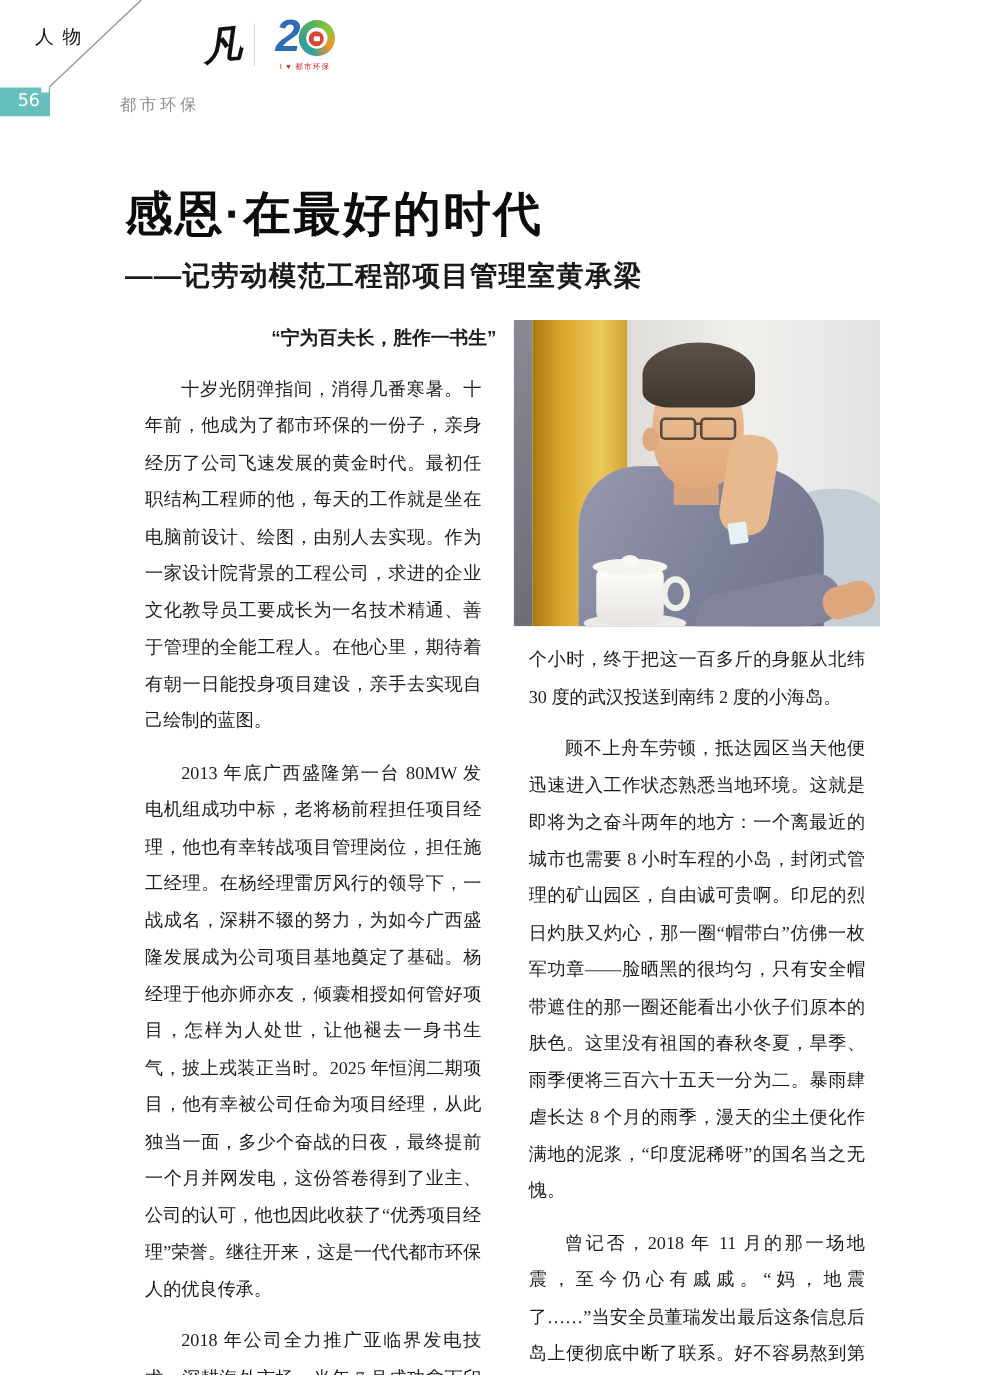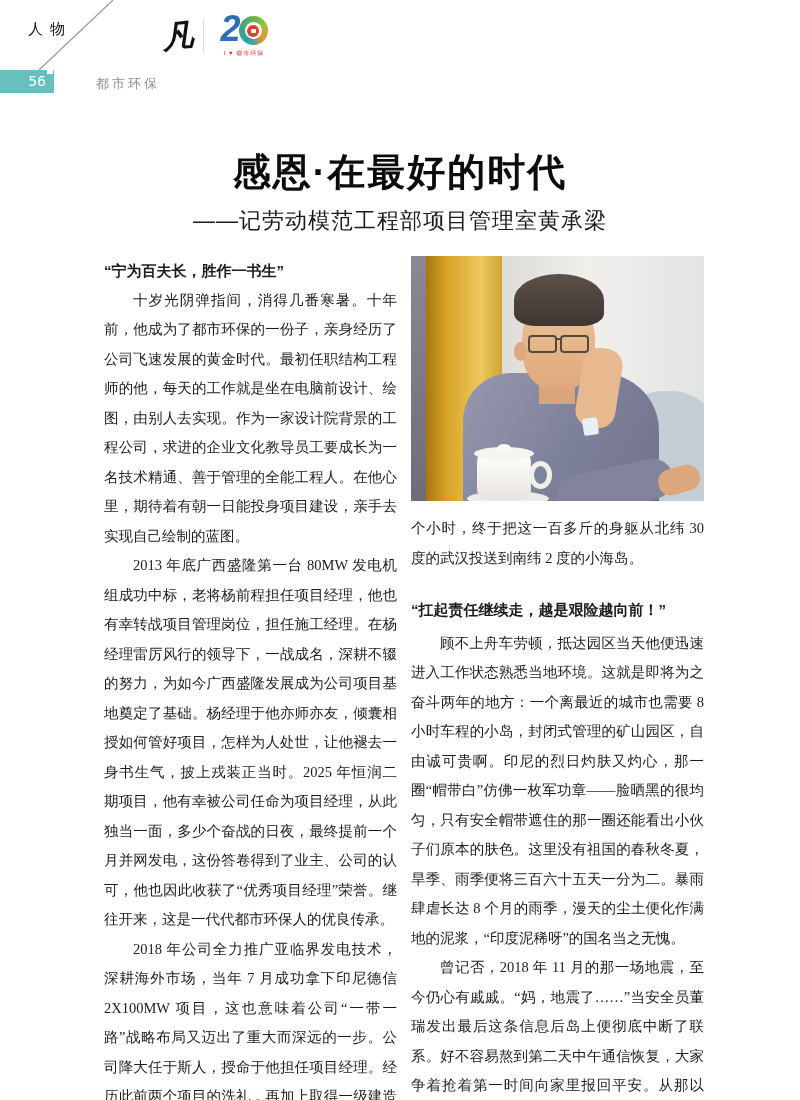--- a/index.html
+++ b/index.html
@@ -19,38 +19,38 @@
   .logo20-row{display:flex;align-items:flex-start;justify-content:center;}
   .logo-two{font-family:"Liberation Sans",sans-serif;font-weight:900;font-style:italic;
         font-size:36px;line-height:34px;color:#2e6cb5;}
   .logo-zero{position:relative;width:29px;height:29px;border-radius:50%;margin:4px 0 0 -2px;
         background:conic-gradient(from 200deg,#2ea3a8,#3f9e8d,#58b157,#8cc63f,#f0902c,#2ea3a8);}
   .logo-zero-hole{position:absolute;left:6px;top:6px;width:17px;height:17px;border-radius:50%;background:#fff;}
   .logo-zero-core{position:absolute;left:8.5px;top:8.5px;width:12px;height:12px;border-radius:50%;background:#d64531;}
   .logo-zero-core::after{content:"";position:absolute;left:3.5px;top:4px;width:5px;height:4px;background:#fff;border-radius:1px;}
   .logo-tagline{margin-top:3px;font-family:"Liberation Sans",sans-serif;font-size:6px;
         color:#cf2b24;letter-spacing:1px;white-space:nowrap;}
-  .page-badge{position:absolute;left:0;top:70px;width:54px;height:23px;background:#68c0be;
+  .page-badge{position:absolute;left:0;top:70px;width:40px;height:23px;background:#68c0be;
         color:#fff;font-family:"DejaVu Sans",sans-serif;font-size:14px;line-height:23px;
         text-align:right;padding-right:8px;box-sizing:border-box;}
   .badge-corner{position:absolute;right:1px;top:-2px;width:6px;height:6px;background:#fff;}
 
   
-  .title-block{position:absolute;top:150px;left:100px;width:600px;text-align:center;
+  .title-block{position:absolute;top:150px;left:100px;width:600px;
         font-family:"Liberation Sans",sans-serif;}
   .main-title{font-size:38px;font-weight:900;letter-spacing:2px;color:#0c0c0c;line-height:44px;}
-  .sub-title{margin-top:12px;font-size:22px;font-weight:400;letter-spacing:1px;color:#1a1a1a;}
+  .sub-title{margin-top:12px;font-size:22px;font-weight:700;letter-spacing:1px;color:#1a1a1a;}
 
   
   .columns{position:absolute;top:256px;left:104px;width:600px;display:flex;gap:14px;}
   .col{width:293px;font-size:14.5px;line-height:29.5px;text-align:justify;}
-  .col p{margin:0;}
+  .col p{margin:12px;}
   .col p.indent{text-indent:2em;}
   .col-heading{font-family:"Liberation Sans",sans-serif;font-weight:bold;font-size:15px;
-        text-align:left;line-height:29.5px;}
+        text-align:right;line-height:29.5px;}
   .h2-space{margin-top:22px;margin-bottom:4px;}
 
   
   .photo{position:relative;width:293px;height:245px;margin-bottom:13px;overflow:hidden;background:#e9e8e5;}
   .photo div{position:absolute;}
   .ph-curtain-dark{left:0;top:0;width:15px;height:100%;background:linear-gradient(180deg,#8b8894,#6f6c79);}
   .ph-curtain-yellow{left:15px;top:0;width:76px;height:100%;
         background:linear-gradient(90deg,#a8780e,#d9a52b 30%,#ecc95d 72%,#cfa335);}
   .ph-wall{left:91px;top:0;right:0;height:100%;background:linear-gradient(90deg,#dedcd8,#f0efec 45%,#e2e4e4);}
   .ph-chair{right:-25px;bottom:-40px;width:130px;height:150px;background:#c5ced4;border-radius:50% 45% 0 0;}
@@ -143,19 +143,18 @@
         <div class="ph-hand"></div>
         <div class="ph-patch"></div>
         <div class="ph-saucer"></div>
         <div class="ph-cup"></div>
         <div class="ph-cup-lid"></div>
         <div class="ph-cup-knob"></div>
         <div class="ph-cup-handle"></div>
       </div>
 
       <p>个小时，终于把这一百多斤的身躯从北纬 30 度的武汉投送到南纬 2 度的小海岛。</p>
-      <div class="col-heading h2-space">“扛起责任继续走，越是艰险越向前！”</div>
       <p class="indent">顾不上舟车劳顿，抵达园区当天他便迅速进入工作状态熟悉当地环境。这就是即将为之奋斗两年的地方：一个离最近的城市也需要 8 小时车程的小岛，封闭式管理的矿山园区，自由诚可贵啊。印尼的烈日灼肤又灼心，那一圈“帽带白”仿佛一枚军功章——脸晒黑的很均匀，只有安全帽带遮住的那一圈还能看出小伙子们原本的肤色。这里没有祖国的春秋冬夏，旱季、雨季便将三百六十五天一分为二。暴雨肆虐长达 8 个月的雨季，漫天的尘土便化作满地的泥浆，“印度泥稀呀”的国名当之无愧。</p>
       <p class="indent">曾记否，2018 年 11 月的那一场地震，至今仍心有戚戚。“妈，地震了……”当安全员董瑞发出最后这条信息后岛上便彻底中断了联系。好不容易熬到第二天中午通信恢复，大家争着抢着第一时间向家里报回平安。从那以后，他坚定了信念：项目一定要</p>
     </div>
 
   </div>
 </div>
 
 </body></html>

